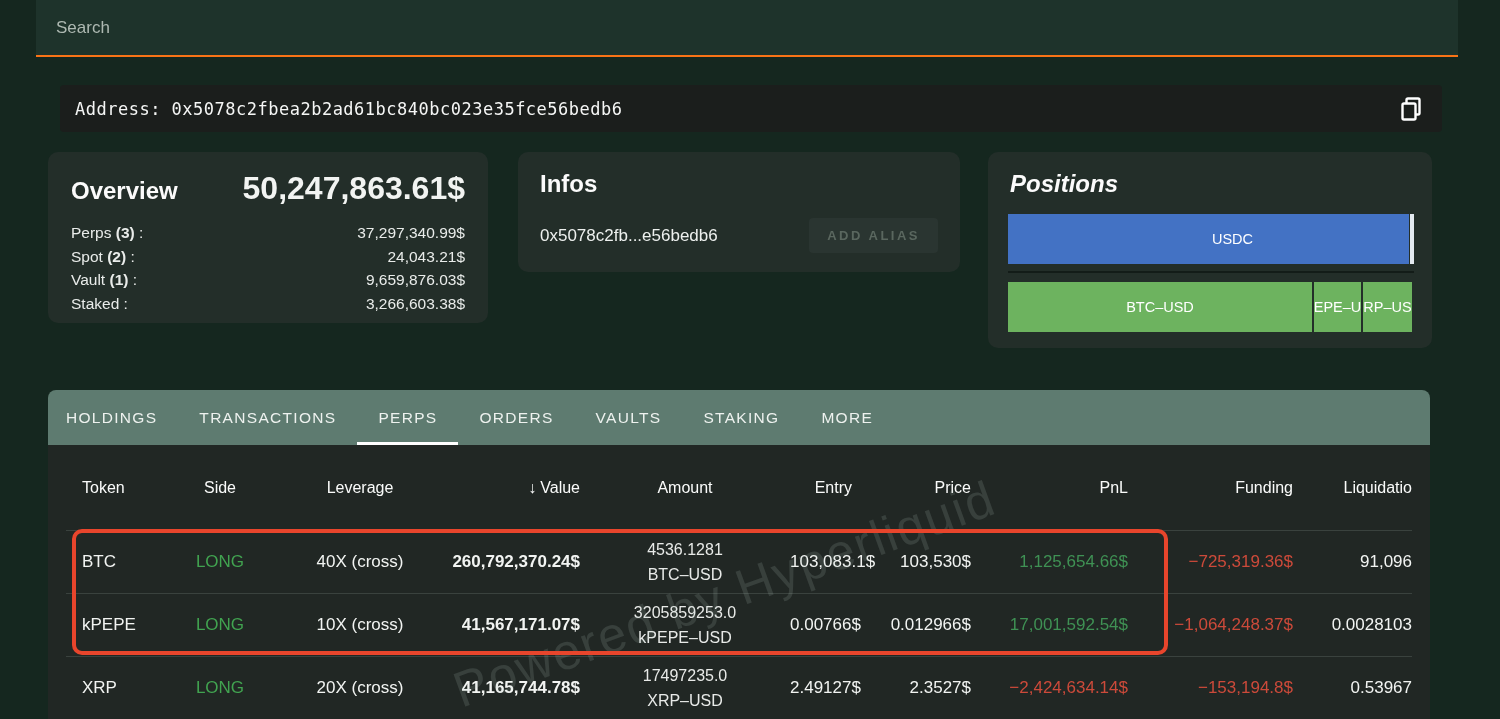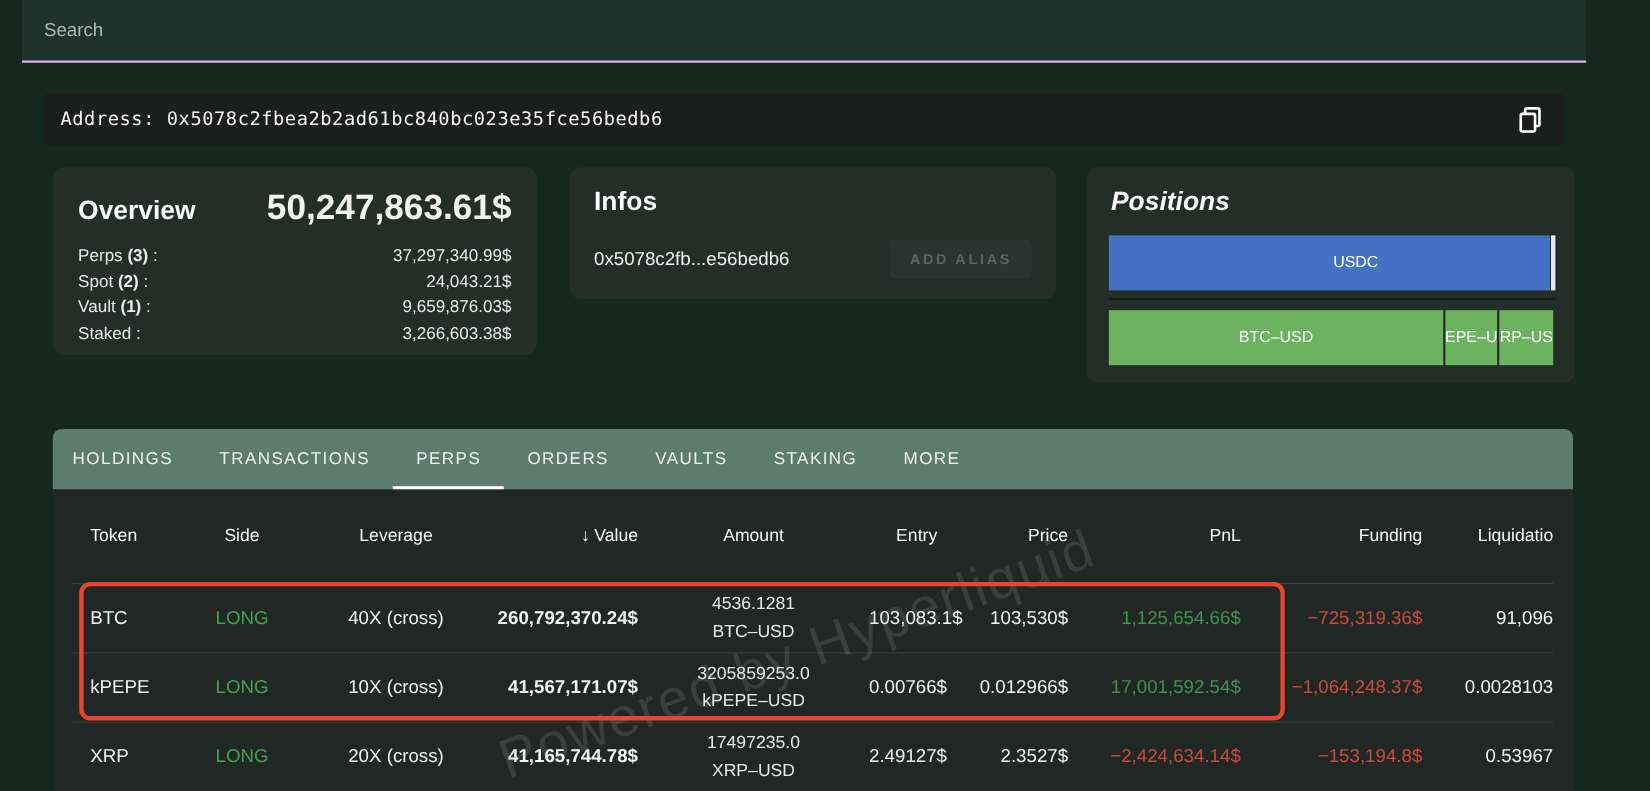--- a/index.html
+++ b/index.html
@@ -23,35 +23,35 @@
   html,body{width:1500px;height:719px;overflow:hidden;}
   body{
     position:relative;
     width:1500px;height:719px;
     background:var(--page-bg);
     font-family:"Liberation Sans", sans-serif;
     color:var(--txt);
   }
   
   .search-bar{
-    position:absolute;left:20px;top:0;width:1422px;height:57px;
+    position:absolute;left:36px;top:0;width:1422px;height:57px;
     background:var(--search-bg);
-    border-bottom:2px solid #f0abfc;
+    border-bottom:2px solid #f97316;
   }
   .search-bar input{
     width:100%;height:100%;
     background:transparent;border:none;outline:none;
     color:#e8ece9;font-size:17px;
     padding:0 20px;
     font-family:"Liberation Sans", sans-serif;
   }
   .search-bar input::placeholder{color:var(--muted);}
   
   .address-bar{
-    position:absolute;left:40px;top:85px;width:1382px;height:47px;
+    position:absolute;left:60px;top:85px;width:1382px;height:47px;
     background:var(--addr-bg);border-radius:4px;
     display:flex;align-items:center;
   }
   .address-text{
     font-family:"DejaVu Sans Mono", monospace;
     font-size:17px;letter-spacing:.5px;color:#f5f6f5;
     padding-left:15px;white-space:nowrap;
   }
   .copy-btn{
     position:absolute;right:16px;top:9px;width:30px;height:30px;

